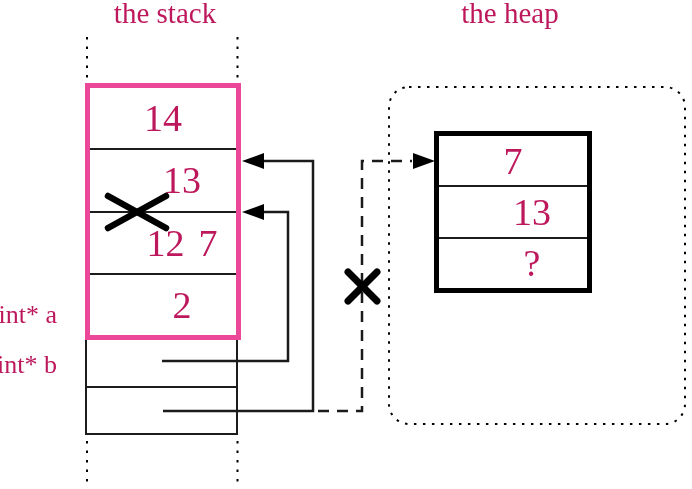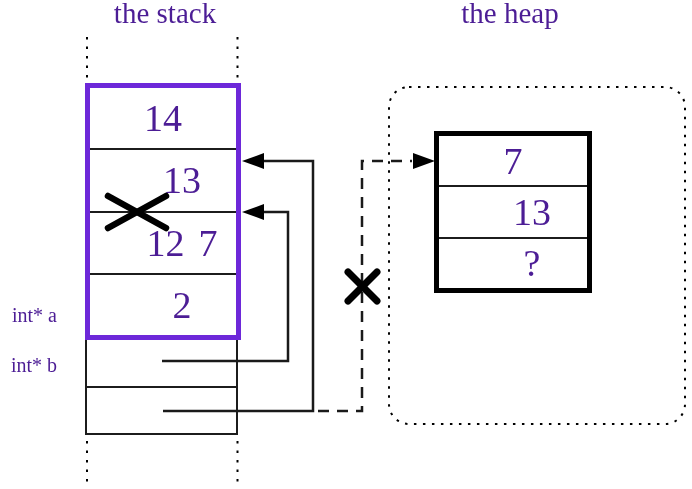--- a/index.html
+++ b/index.html
@@ -1,43 +1,43 @@
 <!DOCTYPE html>
 <html><head>
 <meta charset="utf-8">
 <style>
   html,body { margin:0; padding:0; background:#ffffff; }
   .page {
     position:relative; width:692px; height:489px; background:#ffffff;
-    font-family:"Liberation Serif", serif; color:#4c1d95; overflow:hidden;
+    font-family:"Liberation Serif", serif; color:#be185d; overflow:hidden;
   }
   .title {
     position:absolute; top:-2px; transform:translateX(-50%);
     font-size:29px; line-height:30px; white-space:nowrap;
   }
   .stack-box {
     position:absolute; left:85px; top:83px; width:156px; height:257px;
-    border:5px solid #6d28d9; box-sizing:border-box;
+    border:5px solid #ec4899; box-sizing:border-box;
     display:flex; flex-direction:column; background:#fff;
   }
   .cell {
     flex:1 1 0; display:flex; align-items:center; justify-content:center;
     font-size:38px; line-height:1;
   }
   .cell + .cell { border-top:2px solid #1c1c1c;padding-left:38px; }
   .cell.crossed { gap:14px; }
   .sub-rows {
     position:absolute; left:85px; top:340px; width:153px; height:95px;
     border:2px solid #1c1c1c; border-top:none; box-sizing:border-box;
     display:flex; flex-direction:column; background:#fff;
   }
   .sub-row { flex:1 1 0; }
   .sub-row + .sub-row { border-top:2px solid #1c1c1c; }
   .var-label {
-    position:absolute; right:635px; font-size:20px; line-height:30px;
+    position:absolute; right:635px; font-size:26px; line-height:30px;
     white-space:nowrap; text-align:right;
   }
   .heap-box {
     position:absolute; left:434px; top:131px; width:158px; height:162px;
     border:5px solid #000; box-sizing:border-box;
     display:flex; flex-direction:column; background:#fff;
   }
   .overlay { position:absolute; left:0; top:0; pointer-events:none; }
 </style>
 </head>

